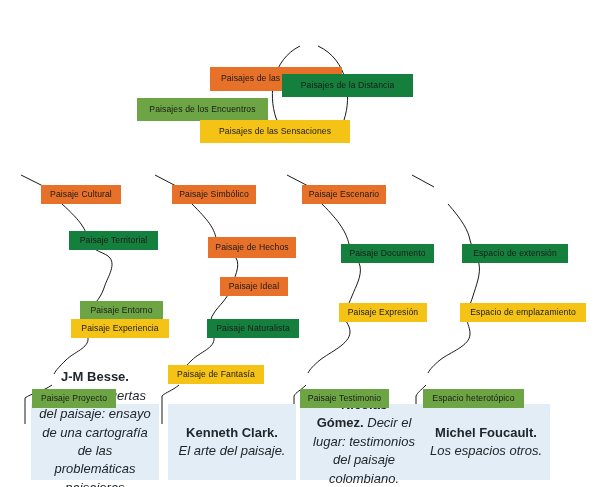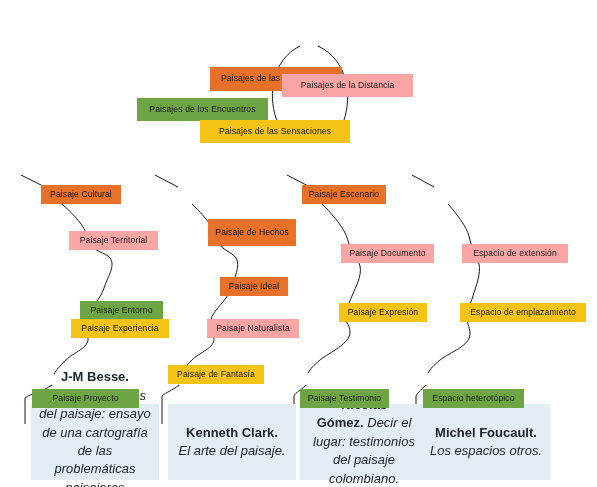--- a/index.html
+++ b/index.html
@@ -25,21 +25,21 @@
     font-size:8.6px;
     color:#1a1a1a;
     line-height:1.05;
     letter-spacing:0.1px;
     white-space:nowrap;
     z-index:3;
   }
   .c-orange{background:#E8712A;}
   .c-green{background:#6DA544;margin-top:24px;}
   .c-yellow{background:#F5C315;}
-  .c-gray{background:#fca5a5;}
+  .c-gray{background:#15803d;}
 
   .caption{
     position:absolute;
     box-sizing:border-box;
     background:#E3EDF5;
     display:flex;align-items:center;justify-content:center;
     text-align:center;
     font-size:13px;
     color:#20262b;
     line-height:1.42;
@@ -125,32 +125,35 @@
   </div>
   <div class="node c-gray" style="left:69px;top:231px;width:89px;height:19px;">
     <span>Paisaje Territorial</span>
   </div>
   <div class="node c-green" style="left:80px;top:277px;width:83px;height:19px;">
     <span>Paisaje Entorno</span>
   </div>
   <div class="node c-yellow" style="left:71px;top:319px;width:98px;height:19px;">
     <span>Paisaje Experiencia</span>
   </div>
-  <div class="node c-green" style="left:32px;top:365px;width:107px;height:19px;">
+  <div class="node c-green" style="left:32px;top:365px;width:84px;height:19px;">
     <span>Paisaje Proyecto</span>
   </div>
 
   <div class="caption" style="left:31px;top:404px;width:128px;height:76px;">
     <span>
       <span class="ctext author">J-M Besse.</span>
       <span class="ctext work">Las cinco puertas del paisaje: ensayo de una cartografía de las problemáticas paisajeras contemporáneas.</span>
     </span>
   </div>
 
-  <div class="node c-orange" style="left:208px;top:219px;width:88px;height:27px;justify-content:center;">
+  <div class="node c-orange" style="left:172px;top:185px;width:84px;height:19px;">
+    <span>Paisaje Simbólico</span>
+  </div>
+  <div class="node c-orange" style="left:208px;top:237px;width:88px;height:21px;justify-content:center;">
     <span>Paisaje de Hechos</span>
   </div>
   <div class="node c-orange" style="left:220px;top:277px;width:68px;height:19px;">
     <span>Paisaje Ideal</span>
   </div>
   <div class="node c-gray" style="left:207px;top:319px;width:92px;height:19px;">
     <span>Paisaje Naturalista</span>
   </div>
   <div class="node c-yellow" style="left:168px;top:365px;width:96px;height:19px;">
     <span>Paisaje de Fantasía</span>

